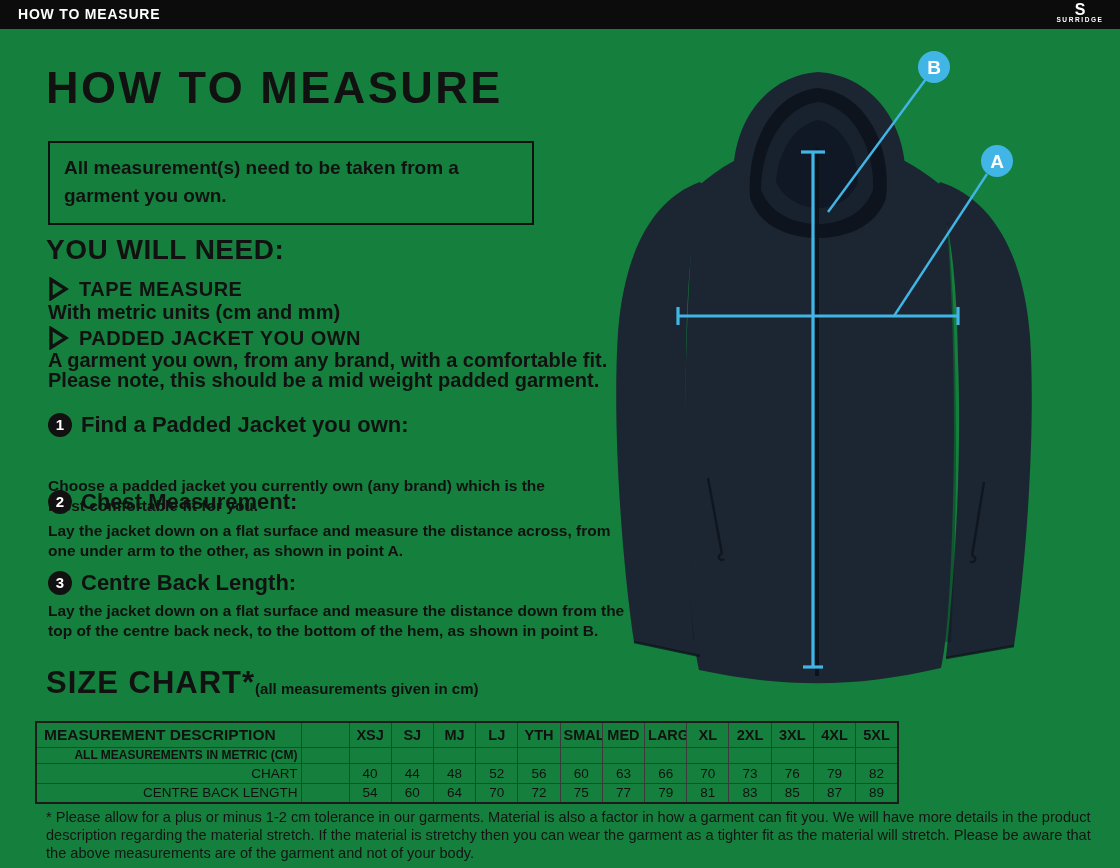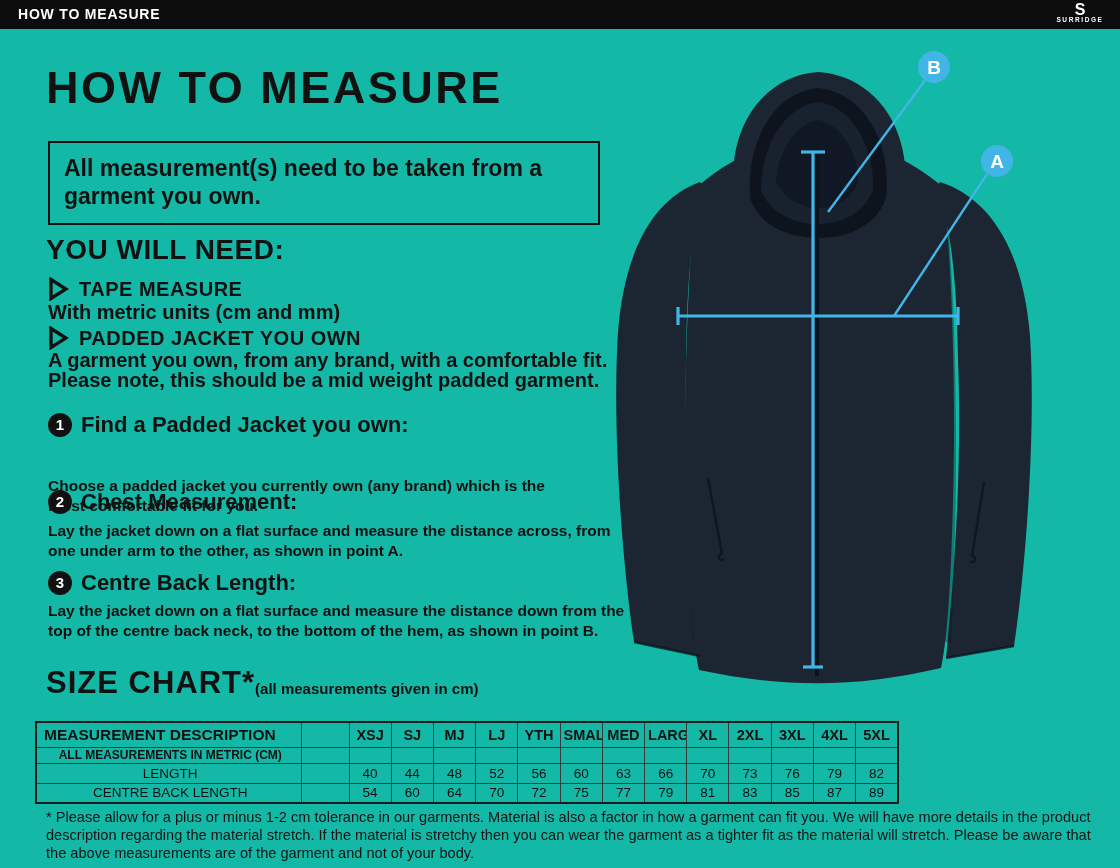--- a/index.html
+++ b/index.html
@@ -3,32 +3,32 @@
 <meta charset="utf-8">
 <style>
   :root{
     --accent:#41b6e6;
     --jacket:#1c2633;
     --ink:#111111;
   }
   *{box-sizing:border-box;}
   html,body{margin:0;padding:0;background:#ffffff;}
   body{font-family:"Liberation Sans", sans-serif;color:var(--ink);}
-  .page{position:relative;width:1120px;height:868px;background:#14b8a6;overflow:hidden;}
+  .page{position:relative;width:1120px;height:868px;background:#15803d;overflow:hidden;}
 
   
   .topbar{position:absolute;top:0;left:0;width:1120px;height:29px;background:#0c0c0c;}
   .topbar-title{position:absolute;left:18px;top:0;line-height:29px;color:#fff;font-size:14px;font-weight:bold;letter-spacing:0.8px;}
   .brand{position:absolute;right:10px;top:1px;width:60px;text-align:center;color:#fff;}
   .brand-icon{display:block;margin:1px auto 0;}
   .brand-text{display:block;font-size:6.5px;font-weight:bold;letter-spacing:1.6px;margin-top:-1px;}
 
   
   .h1{position:absolute;left:46px;top:62px;font-size:45px;font-weight:bold;letter-spacing:2.5px;white-space:nowrap;}
-  .notice{position:absolute;left:48px;top:141px;width:552px;border:2.5px solid #111;padding:11px 14px 13px;font-size:23px;font-weight:bold;line-height:28px;}
+  .notice{position:absolute;left:48px;top:141px;width:486px;border:2.5px solid #111;padding:11px 14px 13px;font-size:19px;font-weight:bold;line-height:28px;}
   .ywn-h{position:absolute;left:46px;top:234px;font-size:28px;font-weight:bold;letter-spacing:0.5px;}
   .need-item{position:absolute;left:48px;display:flex;align-items:center;gap:10px;}
   .need-title{font-size:20px;font-weight:bold;letter-spacing:0.5px;}
   .need-desc{position:absolute;left:48px;font-size:20px;font-weight:bold;line-height:19.5px;}
   .step-title-row{position:absolute;left:48px;display:flex;align-items:center;gap:9px;}
   .badge{width:24px;height:24px;border-radius:50%;background:#111;color:#fff;font-size:15px;font-weight:bold;text-align:center;line-height:24px;flex:0 0 auto;}
   .step-title{font-size:22px;font-weight:bold;}
   .step-desc{position:absolute;left:48px;font-size:15.5px;font-weight:bold;line-height:20px;}
   .w520{width:520px;} .w560{width:560px;} .w590{width:590px;}
 
@@ -37,21 +37,21 @@
   .sc-sub{font-size:15px;font-weight:bold;margin-bottom:4px;}
 
   
   .size-table{position:absolute;left:35px;top:721px;width:864px;border-collapse:collapse;table-layout:fixed;border:2px solid #1c1c1c;}
   .size-table th,.size-table td{border:1px solid #3a3a3a;padding:0 3px;overflow:hidden;white-space:nowrap;}
   .size-table th{font-size:14.5px;font-weight:bold;text-align:center;height:25px;}
   .size-table th.desc{text-align:left;padding-left:7px;font-size:15.5px;}
   .size-table tr.r0 td{height:16px;font-size:12px;font-weight:bold;}
   .size-table tr.r1 td,.size-table tr.r2 td{height:20px;font-size:13.5px;}
   .size-table td{text-align:center;}
-  .size-table td.lbl{text-align:center;padding-left:6px;font-size:13px;}
+  .size-table td.lbl{text-align:right;padding-left:6px;font-size:13px;}
   .size-table tr.r0 td.lbl{font-size:12px;}
 
   .footnote{position:absolute;left:46px;top:809px;width:1052px;font-size:14.6px;line-height:17.8px;color:#141414;}
 
   
   .figure{position:absolute;left:600px;top:30px;width:520px;height:660px;}
   .jk{fill:var(--jacket);}
   .jk-inner{fill:#0d141d;}
   .jk-fold{fill:#18222e;}
   .jk-fold2{fill:#0f1824;}
@@ -173,21 +173,21 @@
           <td></td>
           <td></td>
           <td></td>
           <td></td>
           <td></td>
           <td></td>
           <td></td>
           <td></td>
         </tr>
         <tr class="r1">
-          <td class="lbl">LENGTH</td>
+          <td class="lbl">CHART</td>
           <td></td>
           <td>40</td>
           <td>44</td>
           <td>48</td>
           <td>52</td>
           <td>56</td>
           <td>60</td>
           <td>63</td>
           <td>66</td>
           <td>70</td>

